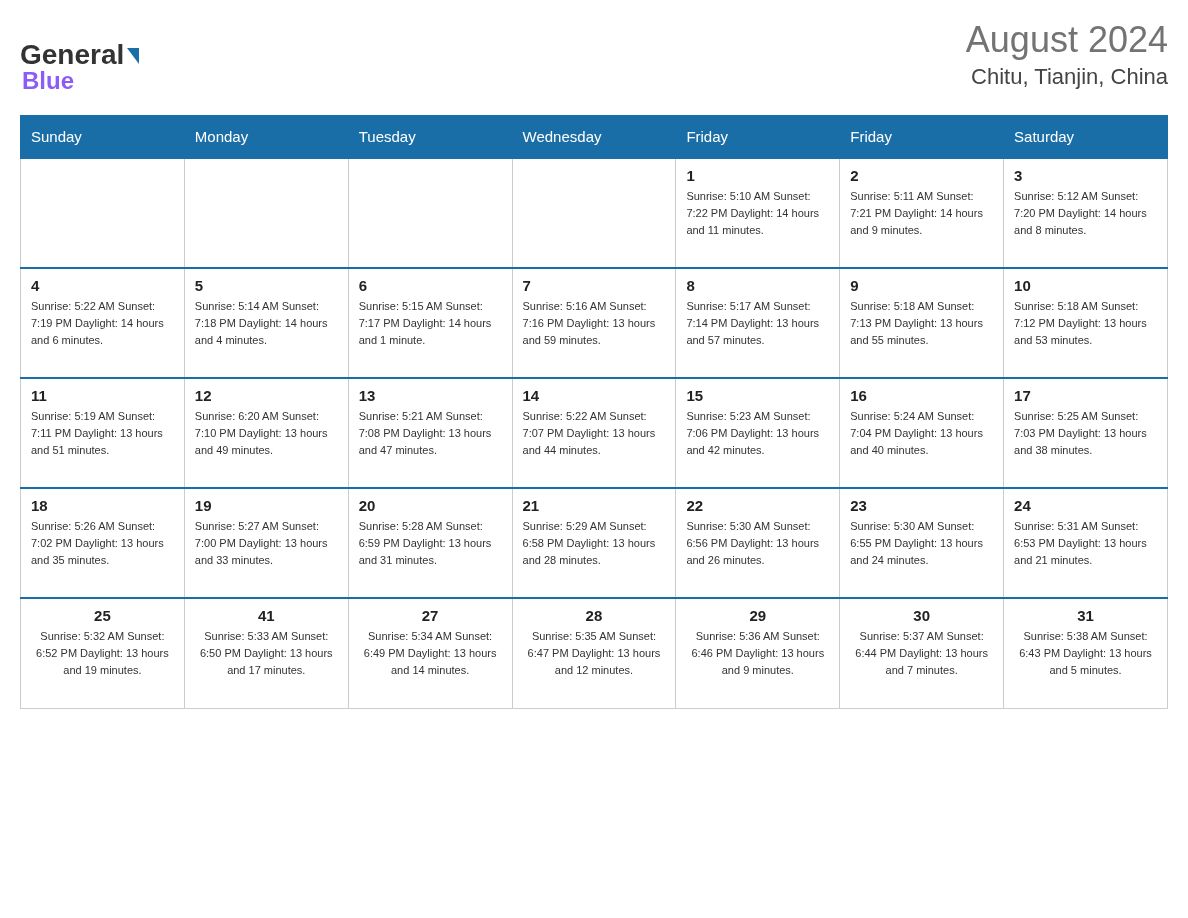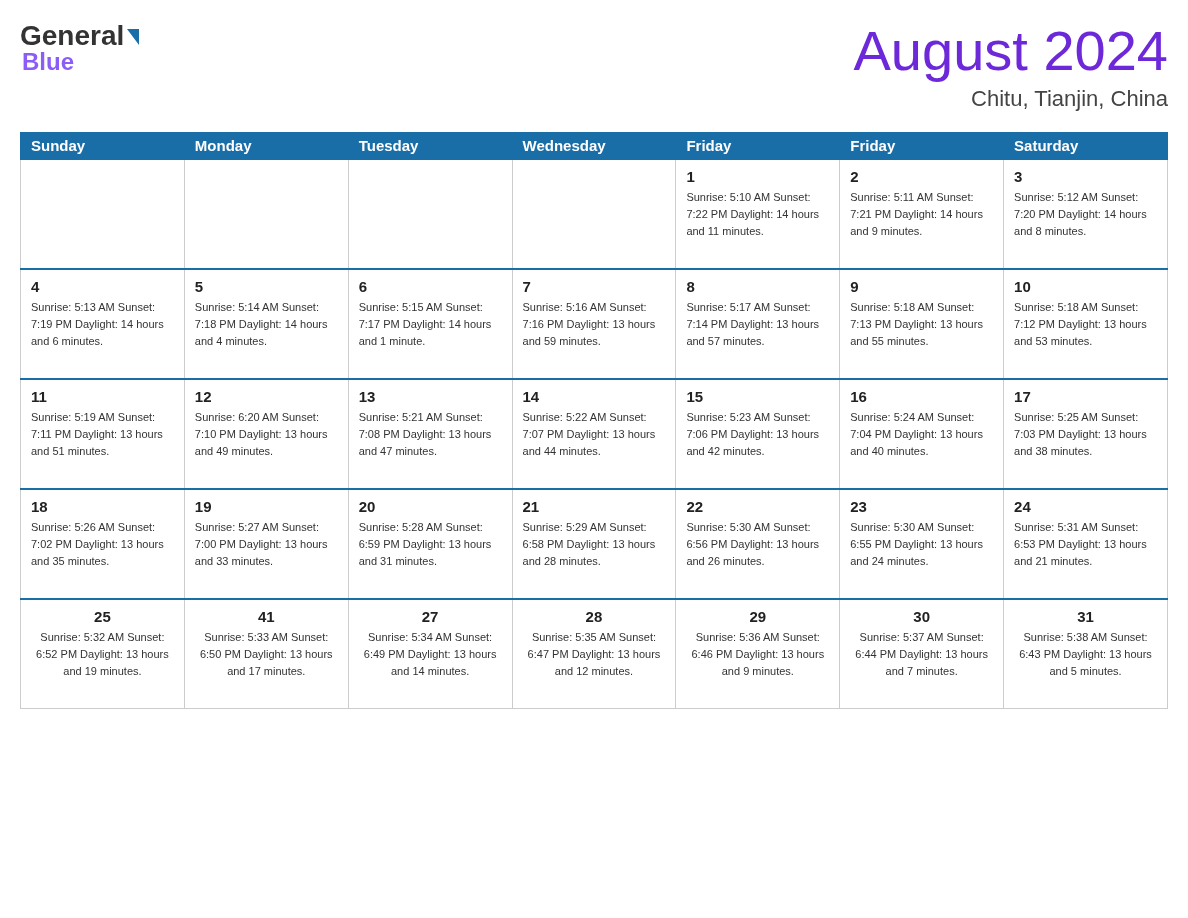--- a/index.html
+++ b/index.html
@@ -13,20 +13,21 @@
     .header-row {
       display: flex;
       justify-content: space-between;
       align-items: flex-start;
       margin-bottom: 20px;
     }
     .logo {
       display: flex;
       flex-direction: column;
       align-items: flex-start;
+      margin-top: 19px;
     }
     .logo-general {
       font-size: 28px;
       font-weight: bold;
       color: #333;
       display: flex;
       align-items: center;
     }
     .logo-general .arrow {
       display: inline-block;
@@ -42,41 +43,41 @@
       color: #8b5cf6;
       font-size: 24px;
       font-weight: bold;
       margin-top: -4px;
       margin-left: 2px;
     }
     .title-block {
       text-align: right;
     }
     .month-title {
-      font-size: 56px;
+      font-size: 36px;
       font-weight: normal;
-      color: #6d28d9;
+      color: #737373;
       line-height: 1.1;
     }
     .location-title {
       font-size: 22px;
       color: #444;
       margin-top: 4px;
     }
     table {
       width: 100%;
       border-collapse: collapse;
       table-layout: fixed;
     }
     thead th {
       background-color: #1a6ea8;
       color: #fff;
-      padding: 4px 10px;
+      padding: 12px 10px;
       font-size: 15px;
-      font-weight: bold;
+      font-weight: normal;
       text-align: left;
       border: 1px solid #1a6ea8;
     }
     tbody td {
       border: 1px solid #ccc;
       vertical-align: top;
       padding: 8px 10px;
       font-size: 13px;
       color: #333;
       height: 110px;
@@ -153,21 +154,21 @@
         <td>
           <div class="day-number">3</div>
           <div class="day-info">Sunrise: 5:12 AM
 Sunset: 7:20 PM
 Daylight: 14 hours and 8 minutes.</div>
         </td>
       </tr>
       <tr>
         <td>
           <div class="day-number">4</div>
-          <div class="day-info">Sunrise: 5:13 AM
+          <div class="day-info">Sunrise: 5:22 AM
 Sunset: 7:19 PM
 Daylight: 14 hours and 6 minutes.</div>
         </td>
         <td>
           <div class="day-number">5</div>
           <div class="day-info">Sunrise: 5:14 AM
 Sunset: 7:18 PM
 Daylight: 14 hours and 4 minutes.</div>
         </td>
         <td>

